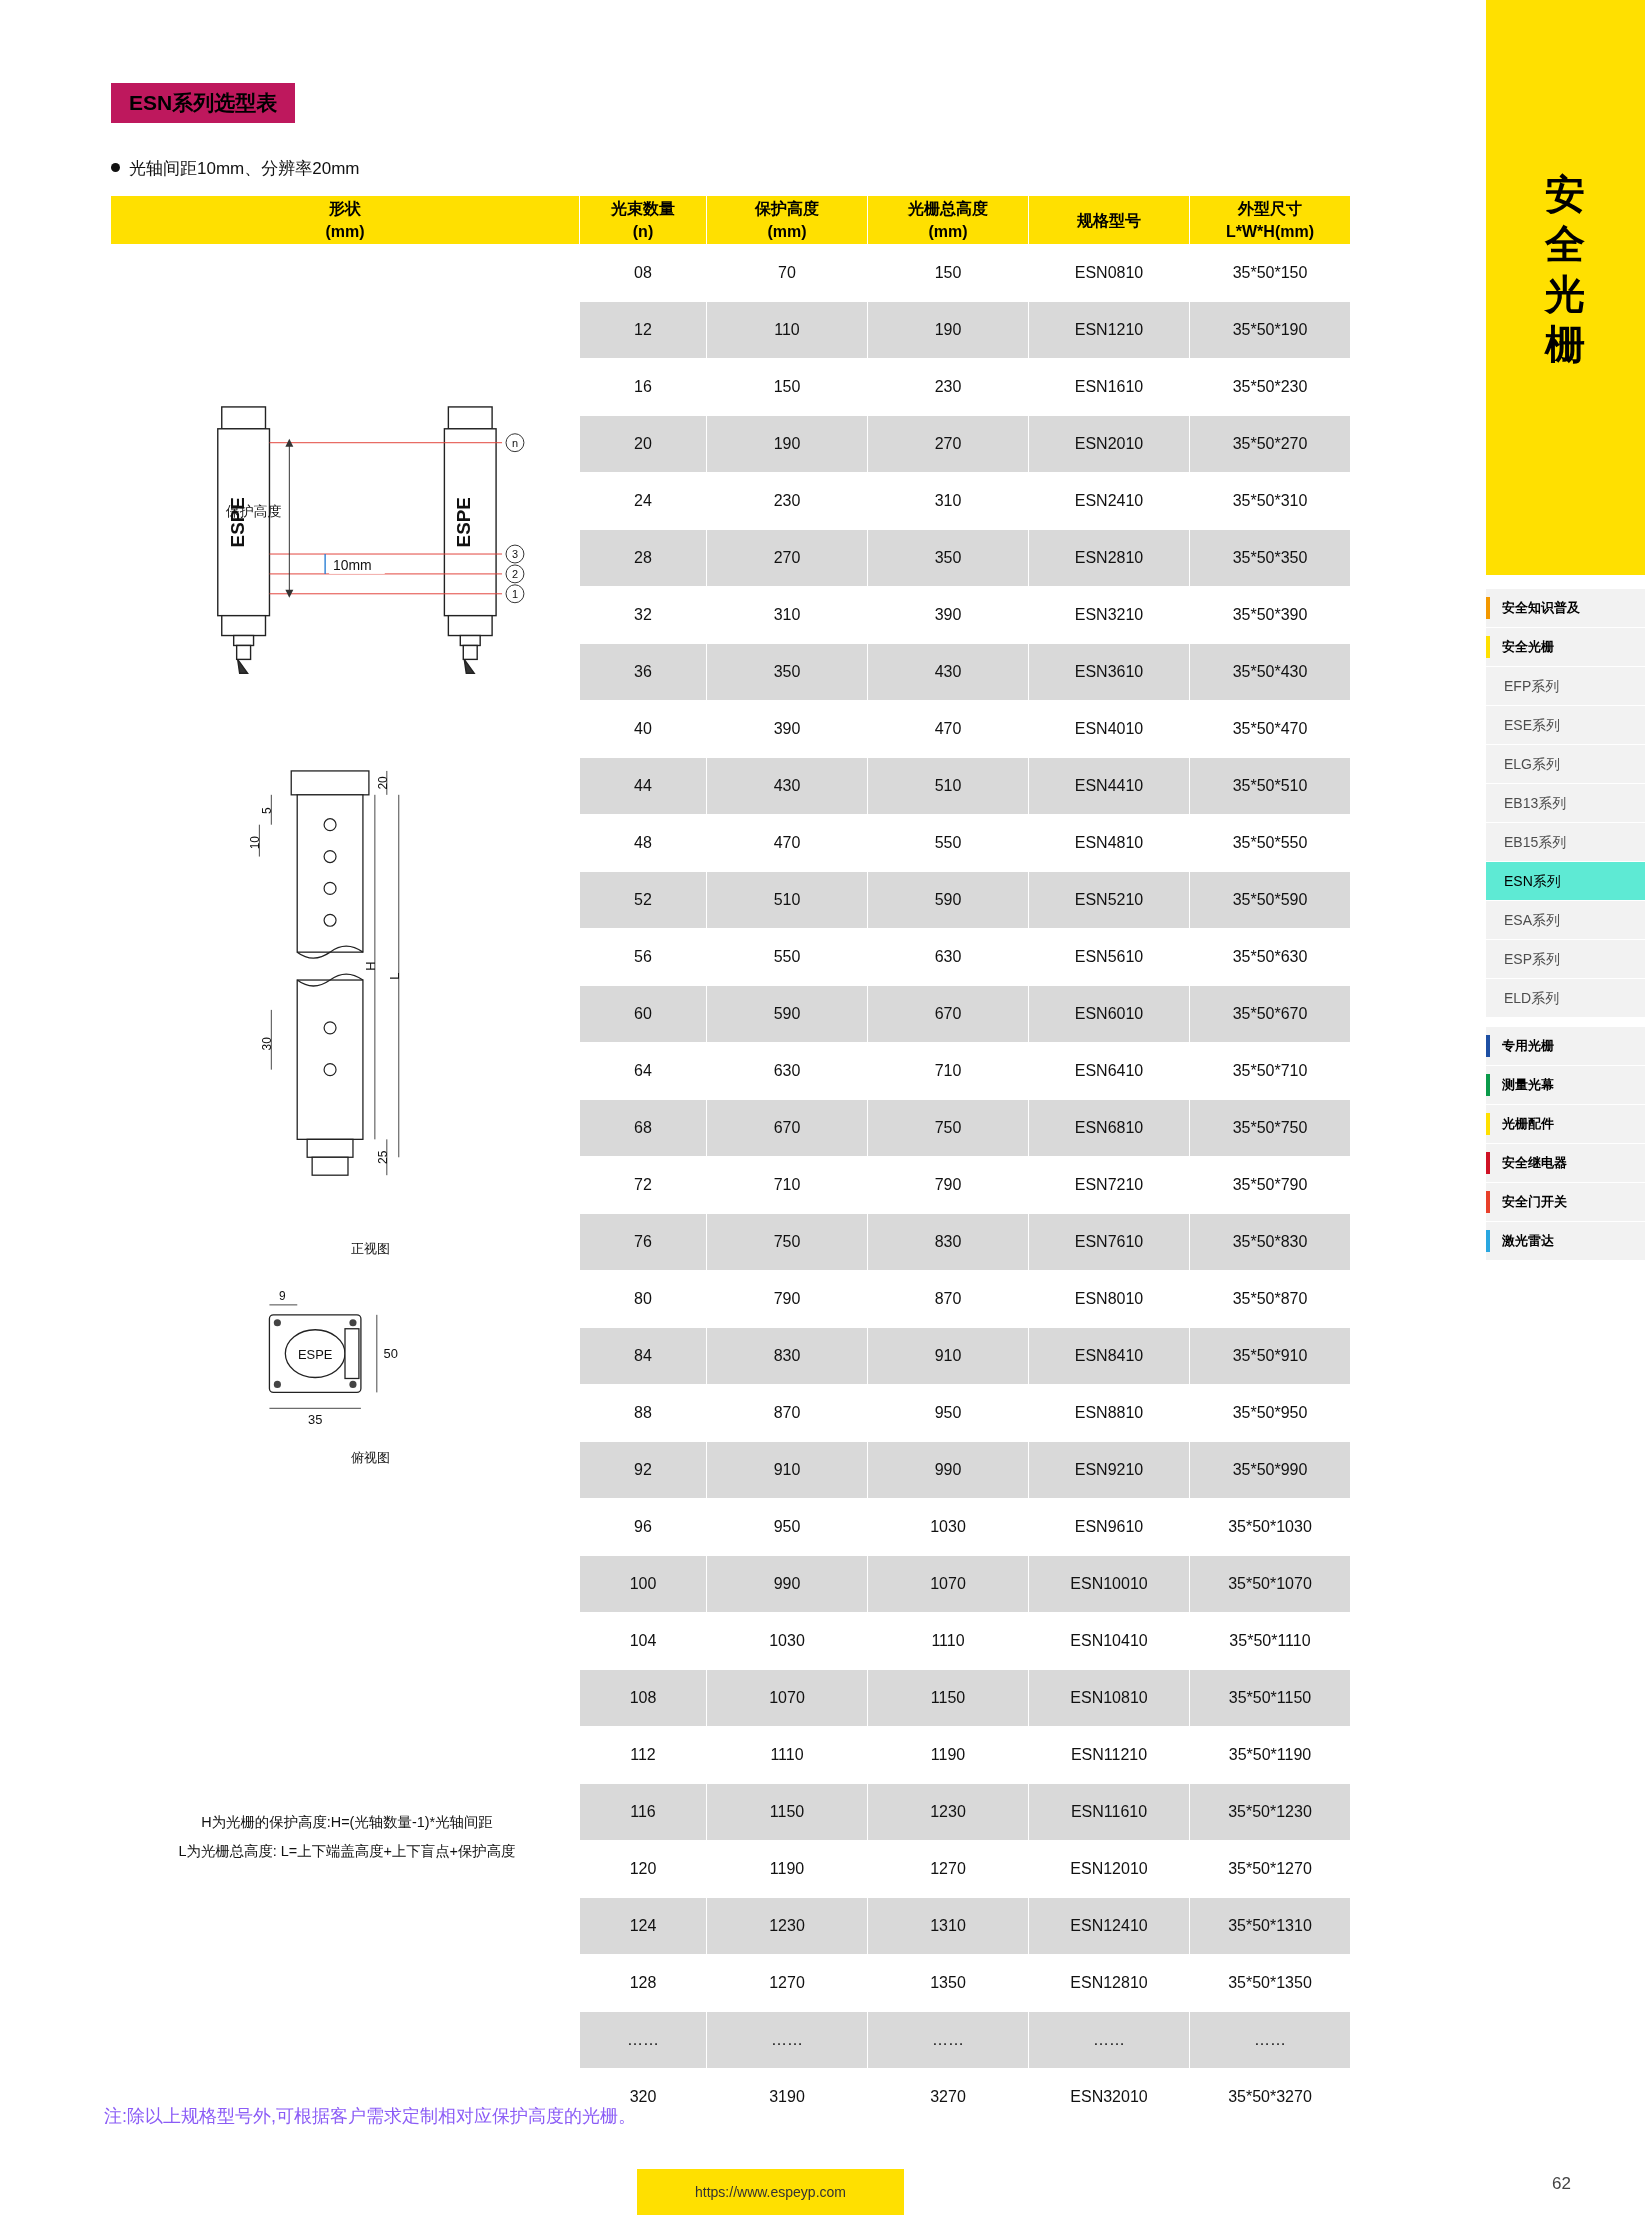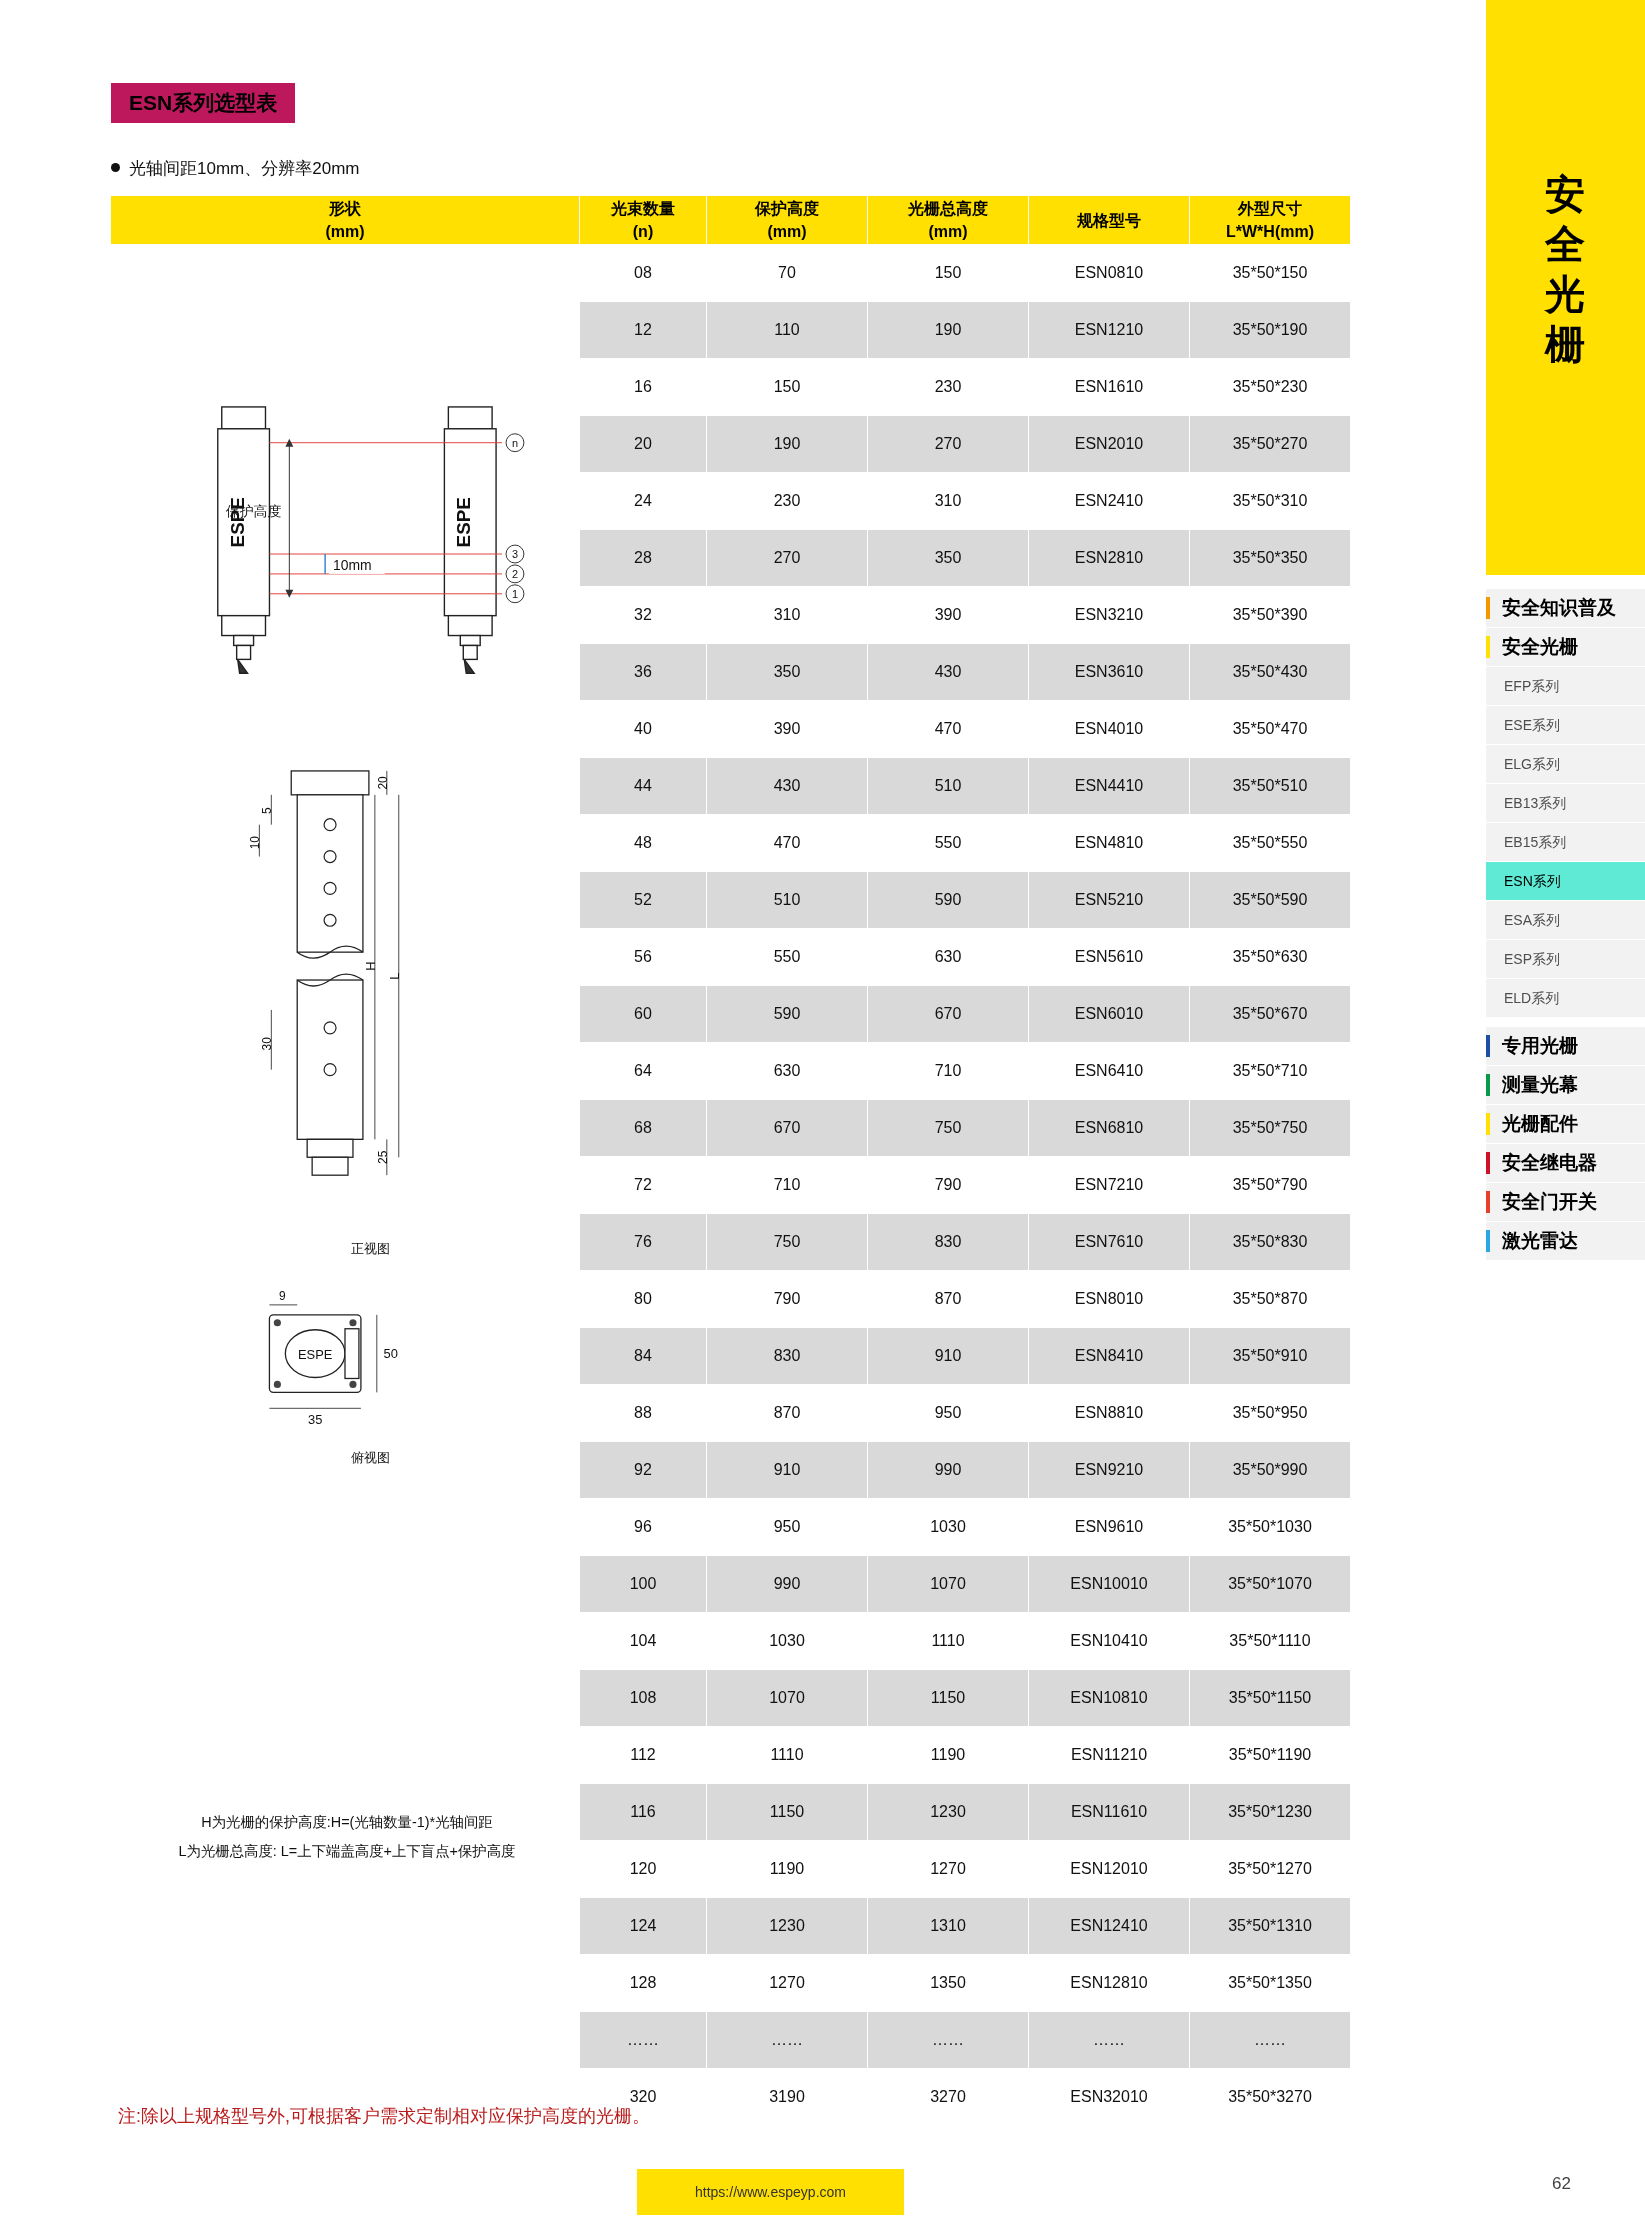--- a/index.html
+++ b/index.html
@@ -13,21 +13,21 @@
   .rail-yellow{position:absolute;left:0;top:0;width:160px;height:575px;background:#ffe000;}
   .rail-title{
     position:absolute;left:0;top:169px;width:160px;
     text-align:center;font-size:40px;font-weight:bold;color:#000;line-height:1.25;
     letter-spacing:2px;
   }
   .rail-title span{display:block;}
   .nav{position:absolute;left:0;top:589px;width:160px;}
   .nav-item{
     position:relative;height:38px;line-height:38px;padding-left:16px;
-    font-size:19px;color:#333;background:#f2f2f2;margin-bottom:1px;
+    font-size:13px;color:#333;background:#f2f2f2;margin-bottom:1px;
     box-sizing:border-box;
   }
   .nav-item.sub{background:#f2f2f2;color:#4d4d4d;font-size:14px;padding-left:18px;}
   .nav-item.bar::before{
     content:"";position:absolute;left:0;top:8px;width:4px;height:22px;background:#f39800;
   }
   .nav-item.bar-y::before{background:#ffe000;}
   .nav-item.bar-b::before{background:#1d4fa3;}
   .nav-item.bar-g::before{background:#0a9a4a;}
   .nav-item.bar-o::before{background:#f39800;}
@@ -70,21 +70,21 @@
   .col-n{width:124px;}
   .col-ph{width:158px;}
   .col-th{width:158px;}
   .col-model{width:158px;}
   .col-dim{width:158px;}
   .shape-cell{background:#fff;}
 
   
   .shape-wrap{position:relative;width:466px;height:1721px;background:#fff;}
   .footnote{
-    position:absolute;left:118px;top:2104px;font-size:18px;color:#b91c1c;text-align:right;
+    position:absolute;left:104px;top:2104px;font-size:18px;color:#8b5cf6;text-align:right;
   }
   .footer-bar{
     position:absolute;left:637px;top:2169px;width:267px;height:46px;background:#ffe000;
     text-align:center;line-height:46px;font-size:14px;color:#333;
   }
   .page-num{
     position:absolute;left:1552px;top:2174px;font-size:17px;color:#444;
   }
 
   

